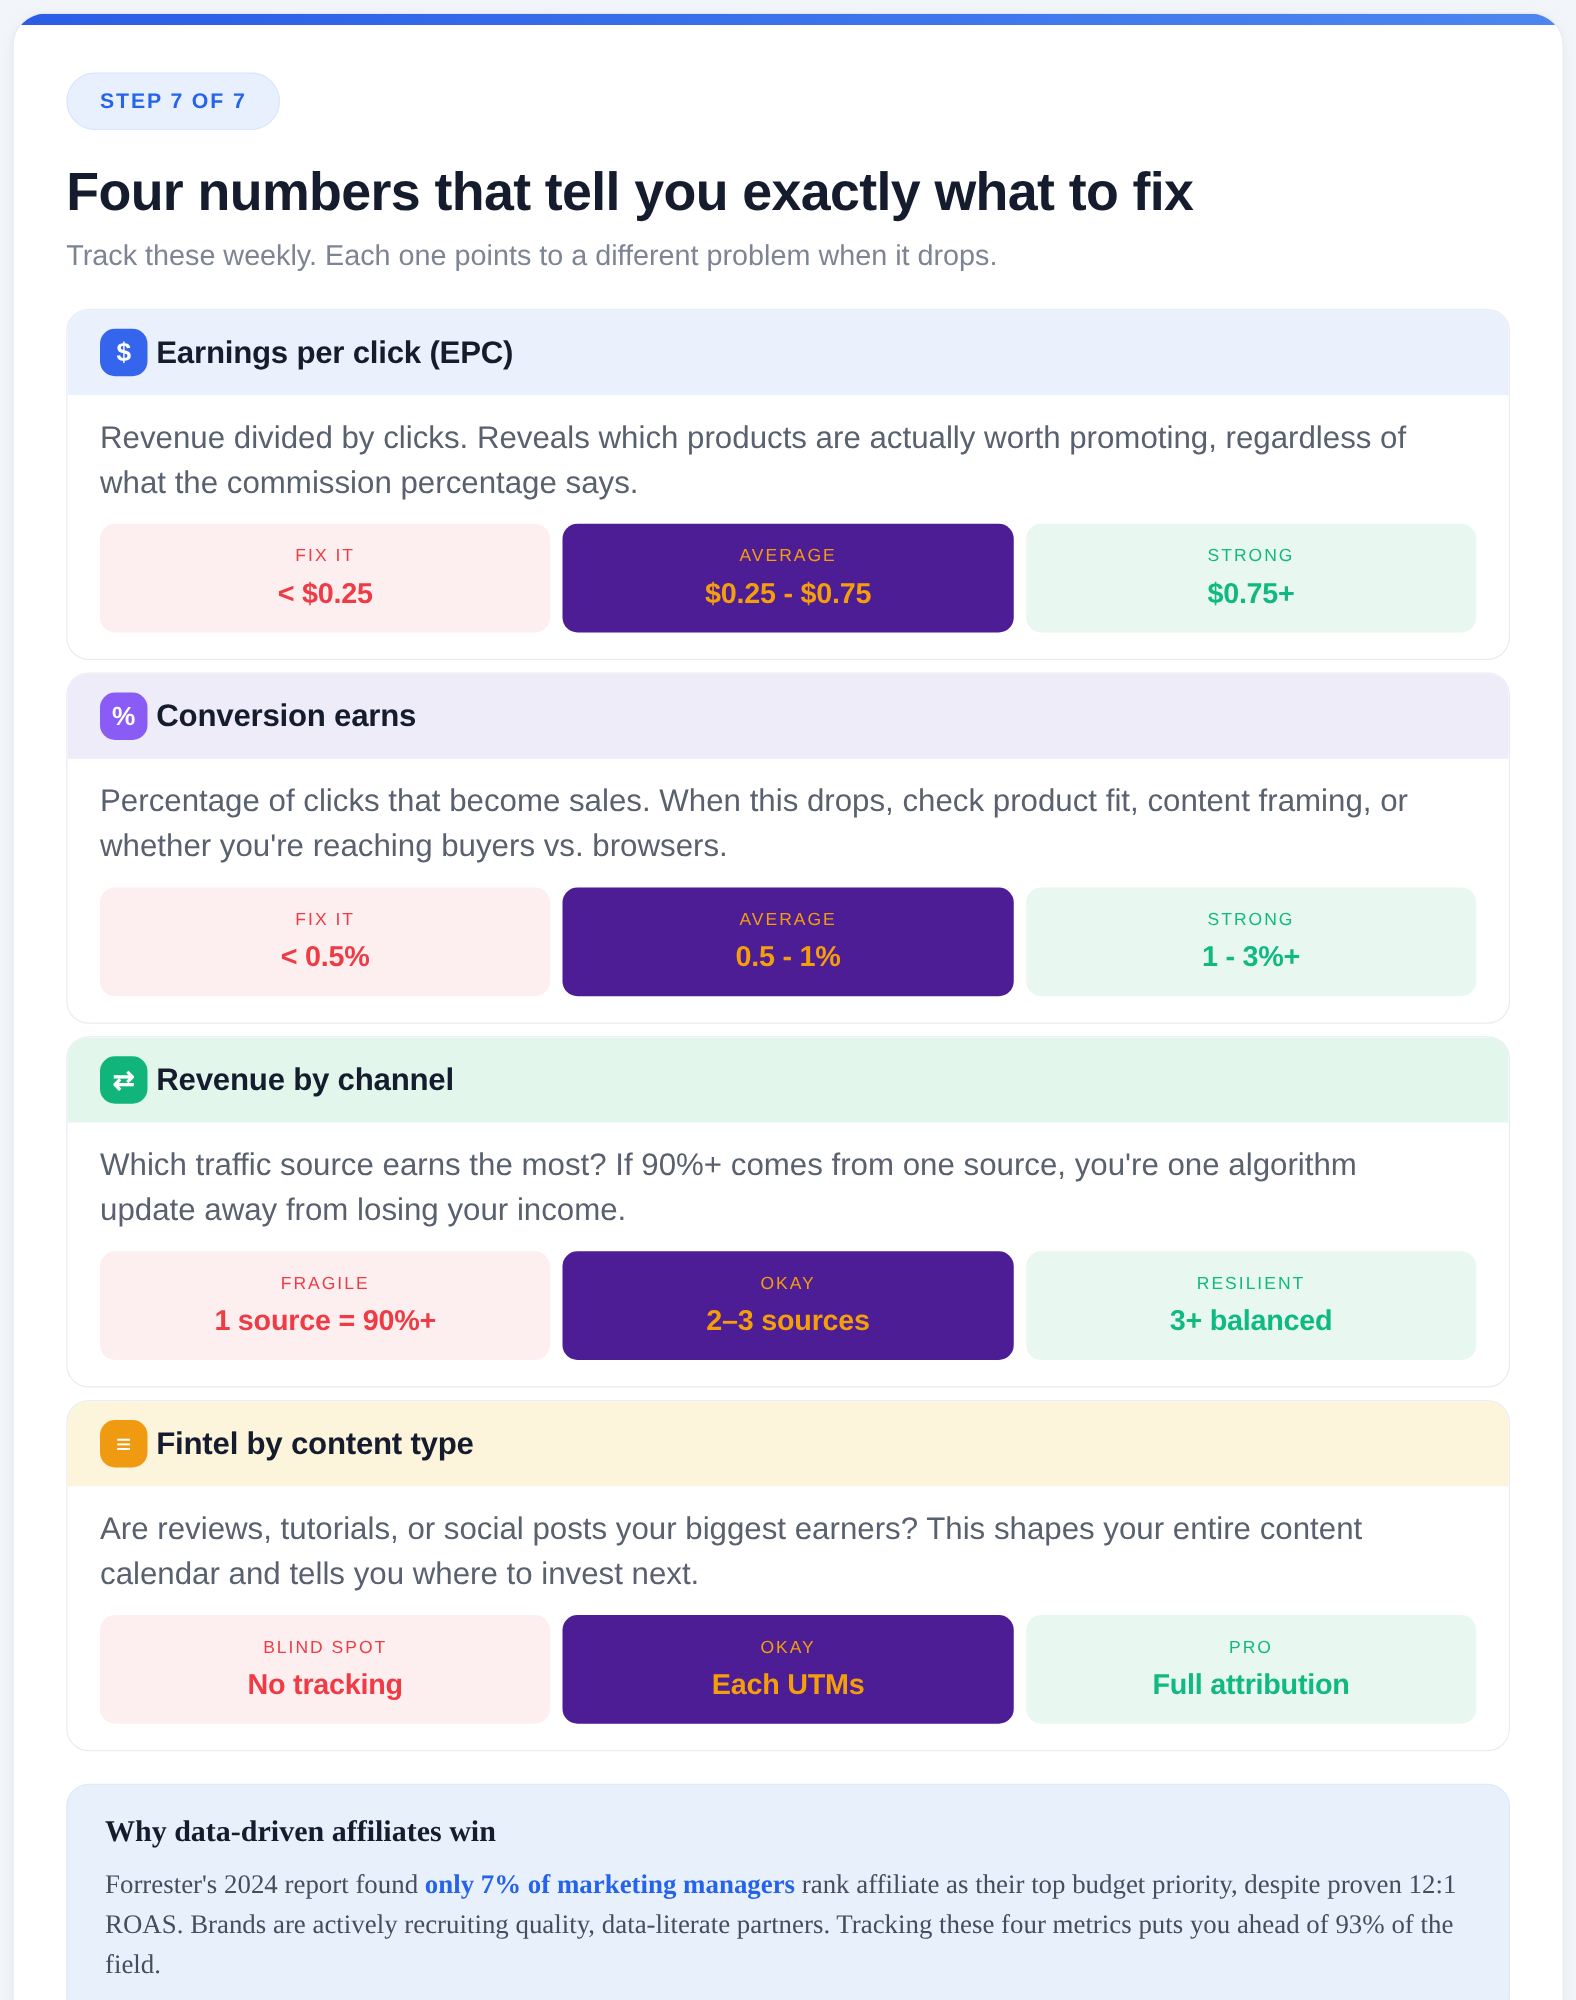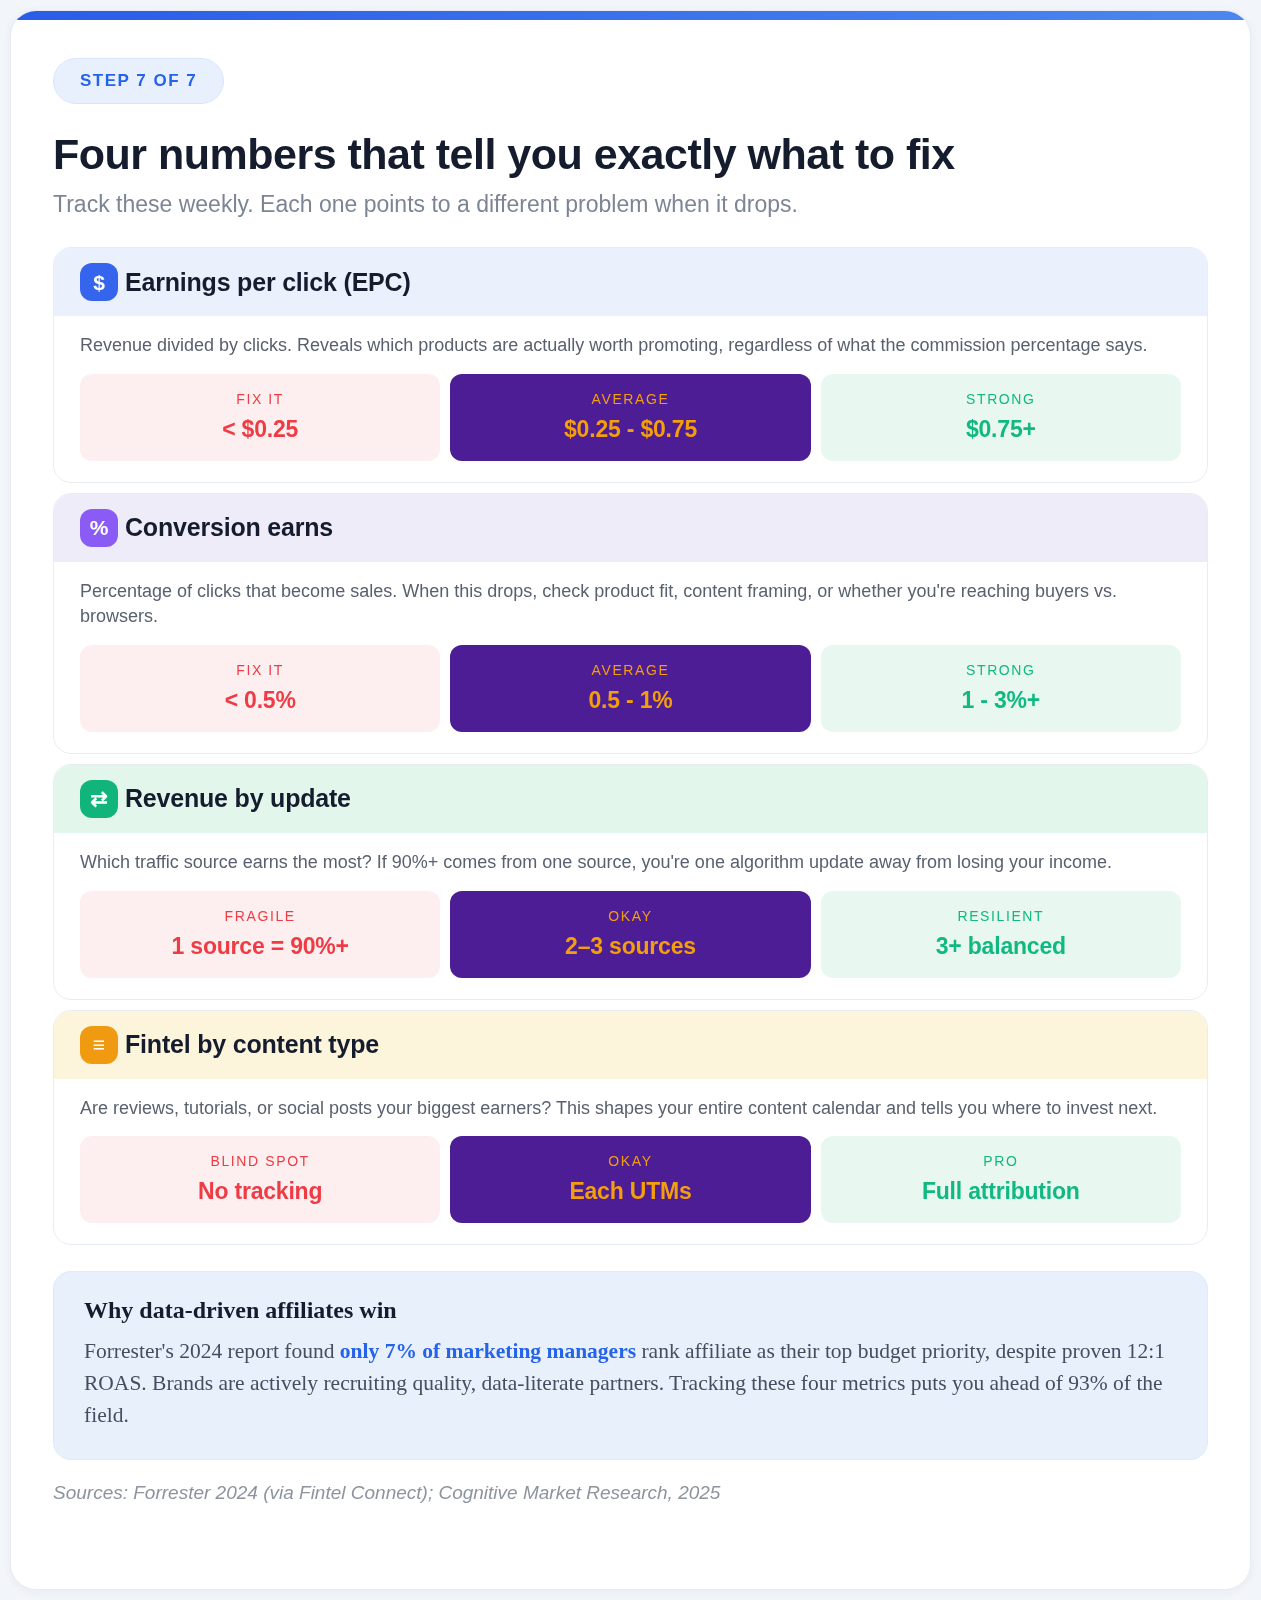--- a/index.html
+++ b/index.html
@@ -90,21 +90,21 @@
   .ic-green  { background: #11b57b; }
   .ic-orange { background: #f09a12; }
   .metric-title {
     font-size: 25px;
     font-weight: 800;
     color: #141c2e;
     letter-spacing: -0.2px;
   }
   .metric-body { padding: 17px 26px 21px 26px; }
   .metric-desc {
-    font-size: 18px;
+    font-size: 25px;
     color: #59616f;
     line-height: 1.42;
     margin-bottom: 15px;
     max-width: 1080px;
   }
   .tier-row { display: flex; gap: 10px; }
   .tier {
     flex: 1;
     border-radius: 12px;
     text-align: center;
@@ -210,21 +210,21 @@
               <div class="tier-label">STRONG</div>
               <div class="tier-value">1 - 3%+</div>
             </div>
           </div>
         </div>
       </section>
 
       <section class="metric-card">
         <div class="metric-header hdr-green">
           <span class="metric-icon ic-green">⇄</span>
-          <h2 class="metric-title">Revenue by update</h2>
+          <h2 class="metric-title">Revenue by channel</h2>
         </div>
         <div class="metric-body">
           <p class="metric-desc">Which traffic source earns the most? If 90%+ comes from one source, you're one algorithm update away from losing your income.</p>
           <div class="tier-row">
             <div class="tier tier-bad">
               <div class="tier-label">FRAGILE</div>
               <div class="tier-value">1 source = 90%+</div>
             </div>
             <div class="tier tier-mid">
               <div class="tier-label">OKAY</div>

